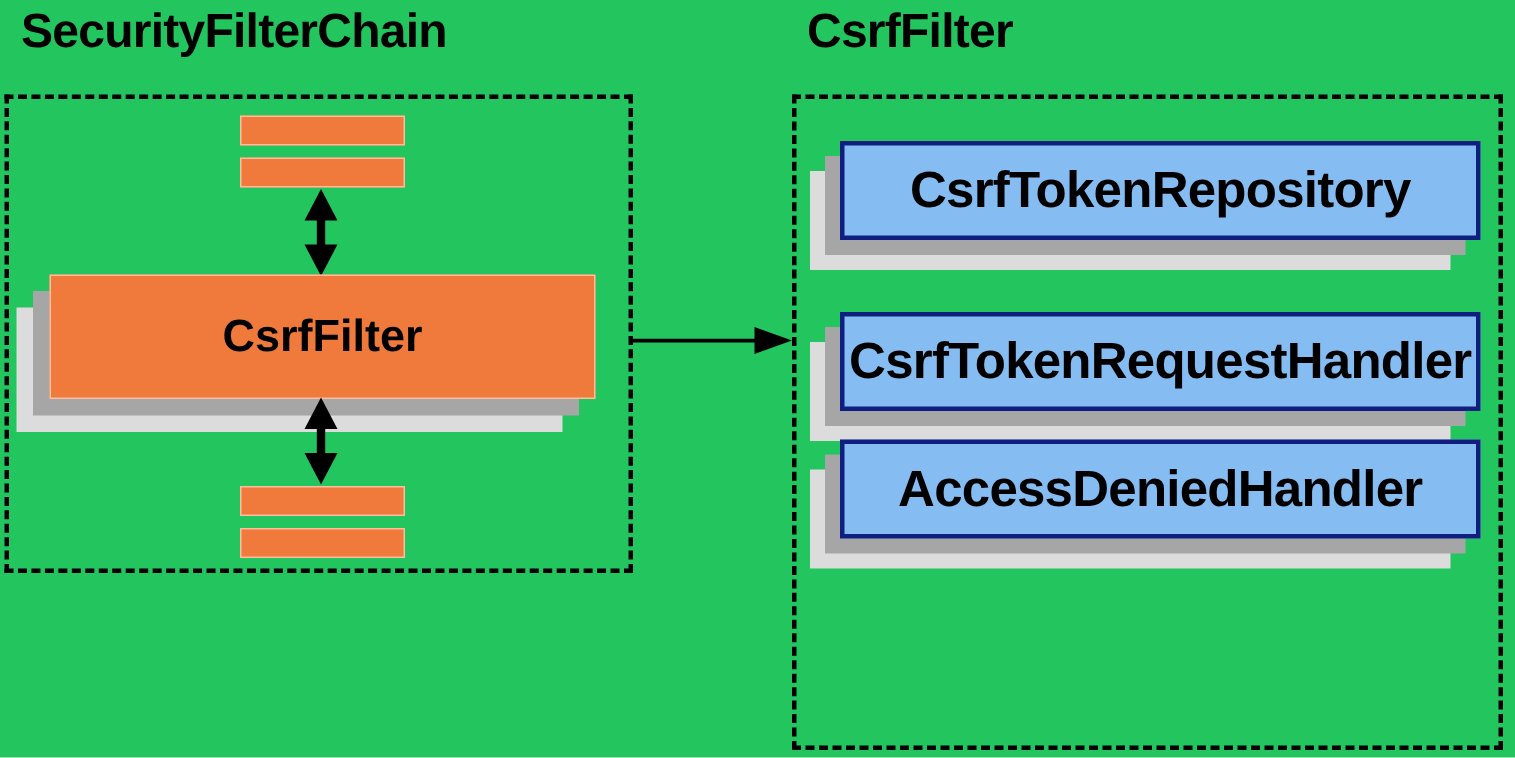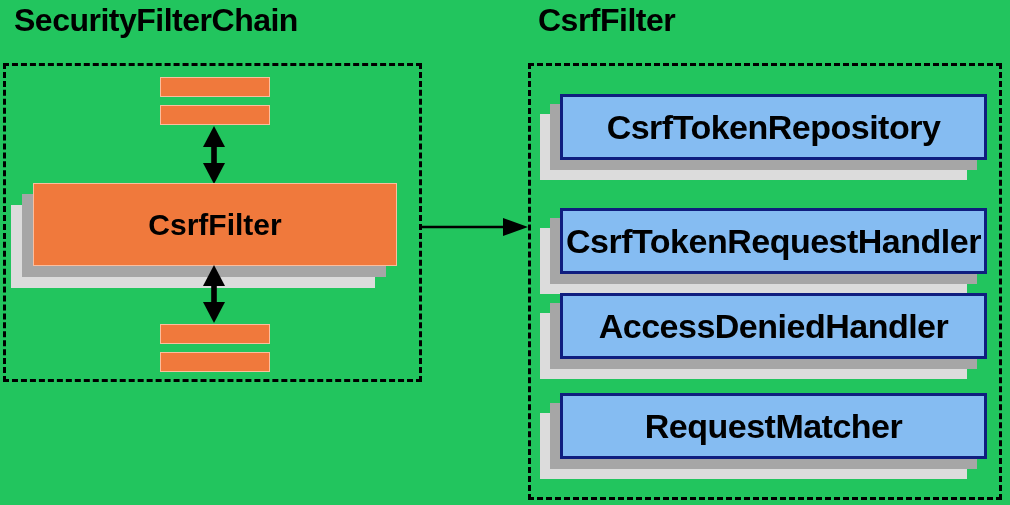--- a/index.html
+++ b/index.html
@@ -110,17 +110,14 @@
   </div>
 
   <div class="node component" id="component-2">
     <span>CsrfTokenRequestHandler</span>
   </div>
 
   <div class="node component" id="component-3">
     <span>AccessDeniedHandler</span>
   </div>
 
-  <div class="node component" id="component-4">
-    <span>RequestMatcher</span>
-  </div>
 
 </div>
 
 </body></html>

